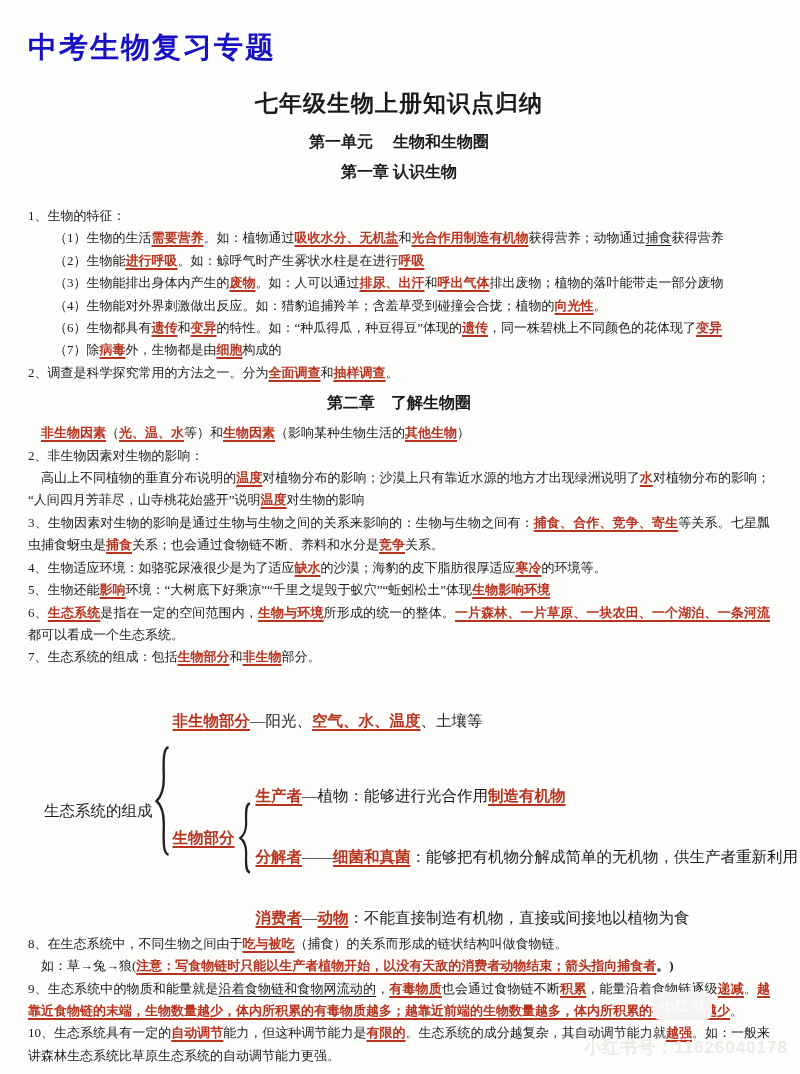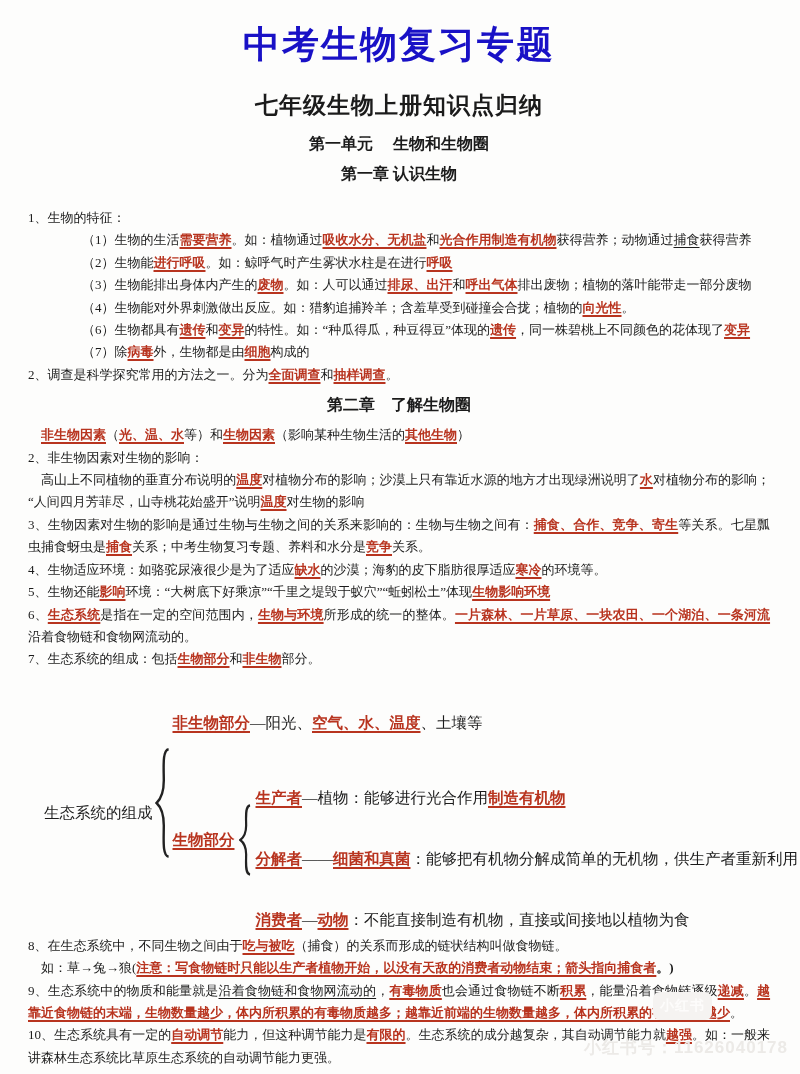--- a/index.html
+++ b/index.html
@@ -7,39 +7,38 @@
     position:relative;
     width:800px; height:1074px;
     box-sizing:border-box;
     background:#fdfdfc;
     overflow:hidden;
     padding:16px 30px 0 28px;
     font-family:"Liberation Serif", serif;
     color:#1b1b1b;
   }
   .title {
-    text-align:center;
     color:var(--title-blue,#1911c6);
     font-family:"Liberation Sans", sans-serif;
-    font-size:37px; font-weight:900;
+    font-size:29px; font-weight:900;
     letter-spacing:2px;
-    margin:4px 0 20px;
+    margin:12px 0 20px;
   }
   .subtitle {
     text-align:center;
     font-size:23px; font-weight:bold;
     letter-spacing:1px;
     margin:12px 0 12px;
   }
   .h3 { text-align:center; font-size:16px; font-weight:bold; line-height:22px; margin:8px; }
   .content { margin-top:22px; }
   .para { margin:0; font-size:13px; line-height:22.4px; text-align:justify; }
   .indent-0 { text-indent:0; }
   .indent-1 { text-indent:1em; }
-  .indent-2 { text-indent:2em;margin-left:28px; }
+  .indent-2 { text-indent:2em; }
   .seg-p { color:#1b1b1b; }
   .seg-b { color:#1b1b1b; font-weight:bold; }
   .seg-r {
     color:var(--highlight-red,#b8341f);
     font-weight:bold;
     text-decoration:underline;
     text-decoration-thickness:1.5px;
     text-underline-offset:3px;
   }
   .seg-u {
@@ -93,24 +92,24 @@
       <p class="para indent-2"><span class="seg-p">（7）除</span><span class="seg-r">病毒</span><span class="seg-p">外，生物都是由</span><span class="seg-r">细胞</span><span class="seg-p">构成的</span></p>
       <p class="para indent-0"><span class="seg-p">2、调查是科学探究常用的方法之一。分为</span><span class="seg-r">全面调查</span><span class="seg-p">和</span><span class="seg-r">抽样调查</span><span class="seg-p">。</span></p>
     </section>
 
   <div class="h3">第二章　了解生物圈</div>
 
   <section>
       <p class="para indent-1"><span class="seg-r">非生物因素</span><span class="seg-p">（</span><span class="seg-r">光、温、水</span><span class="seg-p">等）和</span><span class="seg-r">生物因素</span><span class="seg-p">（影响某种生物生活的</span><span class="seg-r">其他生物</span><span class="seg-p">）</span></p>
       <p class="para indent-0"><span class="seg-p">2、非生物因素对生物的影响：</span></p>
       <p class="para indent-1"><span class="seg-p">高山上不同植物的垂直分布说明的</span><span class="seg-r">温度</span><span class="seg-p">对植物分布的影响；沙漠上只有靠近水源的地方才出现绿洲说明了</span><span class="seg-r">水</span><span class="seg-p">对植物分布的影响；“人间四月芳菲尽，山寺桃花始盛开”说明</span><span class="seg-r">温度</span><span class="seg-p">对生物的影响</span></p>
-      <p class="para indent-0"><span class="seg-p">3、生物因素对生物的影响是通过生物与生物之间的关系来影响的：生物与生物之间有：</span><span class="seg-r">捕食、合作、竞争、寄生</span><span class="seg-p">等关系。七星瓢虫捕食蚜虫是</span><span class="seg-r">捕食</span><span class="seg-p">关系；中考生物复习专题、养料和水分是</span><span class="seg-r">竞争</span><span class="seg-p">关系。</span></p>
+      <p class="para indent-0"><span class="seg-p">3、生物因素对生物的影响是通过生物与生物之间的关系来影响的：生物与生物之间有：</span><span class="seg-r">捕食、合作、竞争、寄生</span><span class="seg-p">等关系。七星瓢虫捕食蚜虫是</span><span class="seg-r">捕食</span><span class="seg-p">关系；也会通过食物链不断、养料和水分是</span><span class="seg-r">竞争</span><span class="seg-p">关系。</span></p>
       <p class="para indent-0"><span class="seg-p">4、生物适应环境：如骆驼尿液很少是为了适应</span><span class="seg-r">缺水</span><span class="seg-p">的沙漠；海豹的皮下脂肪很厚适应</span><span class="seg-r">寒冷</span><span class="seg-p">的环境等。</span></p>
       <p class="para indent-0"><span class="seg-p">5、生物还能</span><span class="seg-r">影响</span><span class="seg-p">环境：“大树底下好乘凉”“千里之堤毁于蚁穴”“蚯蚓松土”体现</span><span class="seg-r">生物影响环境</span></p>
-      <p class="para indent-0"><span class="seg-p">6、</span><span class="seg-r">生态系统</span><span class="seg-p">是指在一定的空间范围内，</span><span class="seg-r">生物与环境</span><span class="seg-p">所形成的统一的整体。</span><span class="seg-r">一片森林、一片草原、一块农田、一个湖泊、一条河流</span><span class="seg-p">沿着食物链和食物网流动的。</span></p>
+      <p class="para indent-0"><span class="seg-p">6、</span><span class="seg-r">生态系统</span><span class="seg-p">是指在一定的空间范围内，</span><span class="seg-r">生物与环境</span><span class="seg-p">所形成的统一的整体。</span><span class="seg-r">一片森林、一片草原、一块农田、一个湖泊、一条河流</span><span class="seg-p">都可以看成一个生态系统。</span></p>
       <p class="para indent-0"><span class="seg-p">7、生态系统的组成：包括</span><span class="seg-r">生物部分</span><span class="seg-p">和</span><span class="seg-r">非生物</span><span class="seg-p">部分。</span></p>
     </section>
 
   <div class="diagram">
     <span class="dlabel">生态系统的组成</span>
     <svg class="brace-outer" viewBox="0 0 20 100" preserveAspectRatio="none" aria-hidden="true">
       <path d="M17,2 C9,3 11,18 11,30 C11,42 5,48 2,50 C5,52 11,58 11,70 C11,82 9,97 17,98" fill="none" stroke="#222" stroke-width="2.4" vector-effect="non-scaling-stroke"></path>
     </svg>
     <div class="dright">
       <div class="drow abiotic-row"><span class="seg-r">非生物部分</span><span class="seg-p">—阳光、</span><span class="seg-r">空气、水、温度</span><span class="seg-p">、土壤等</span></div>

